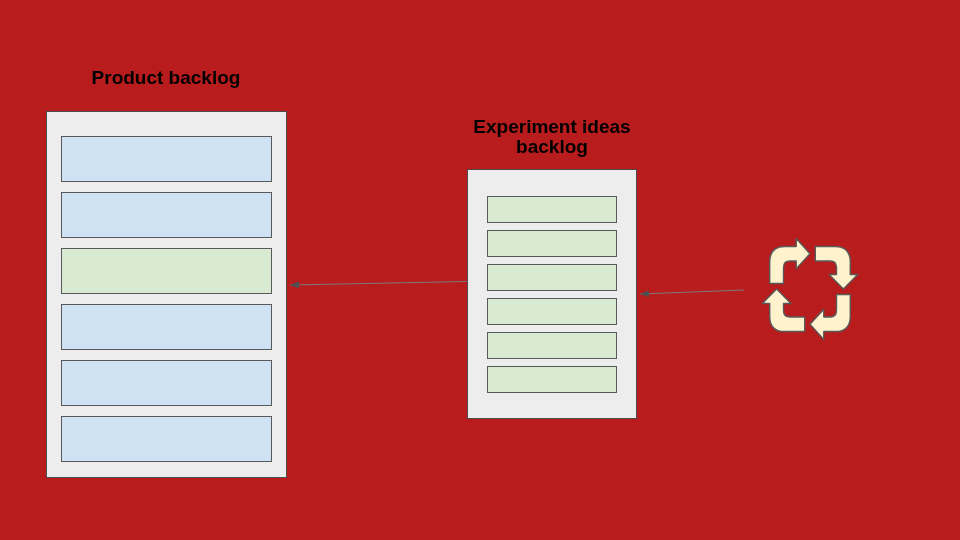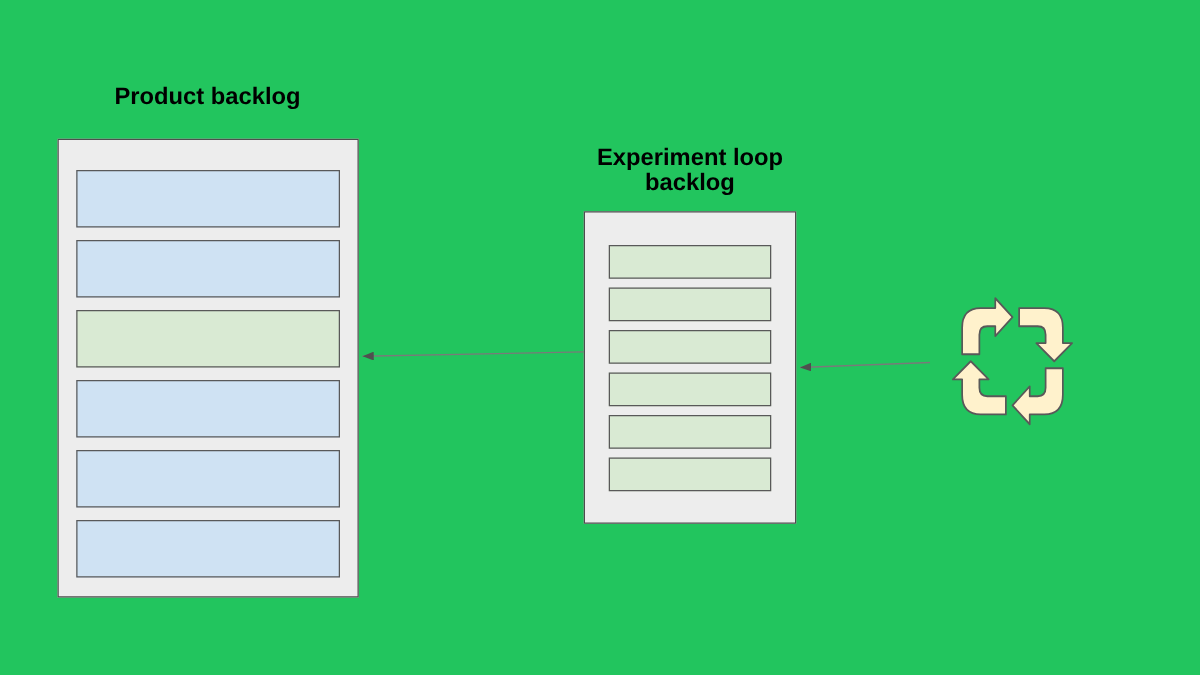--- a/index.html
+++ b/index.html
@@ -1,17 +1,17 @@
 <!DOCTYPE html>
 <html><head>
 <meta charset="utf-8">
 <style>
   html,body{margin:0;padding:0;background:#ffffff;}
   #slide{
-    position:relative;width:960px;height:540px;background:#22c55e;overflow:hidden;
+    position:relative;width:960px;height:540px;background:#b91c1c;overflow:hidden;
     font-family:"Liberation Sans",sans-serif;
   }
   .diagram-title{
     position:absolute;font-weight:700;font-size:19px;line-height:20px;
     color:#000000;text-align:center;white-space:pre-line;
   }
   #product-title{left:66px;top:68px;width:200px;}
   #ideas-title{left:462px;top:117px;width:180px;}
   #loop-title{left:722px;top:133px;width:180px;}
   .backlog-container{
@@ -30,21 +30,21 @@
   #connector-layer{position:absolute;left:0;top:0;width:960px;height:540px;pointer-events:none;}
   #loop-icon{position:absolute;left:757px;top:233px;width:106px;height:112px;}
 </style>
 </head>
 <body>
 
 <div id="slide">
 
   <div class="diagram-title" id="product-title">Product backlog</div>
 
-  <div class="diagram-title" id="ideas-title">Experiment loop backlog</div>
+  <div class="diagram-title" id="ideas-title">Experiment ideas backlog</div>
 
 
   <div class="backlog-container" id="product-container">
     <div class="backlog-bar" data-kind="blue"></div>
     <div class="backlog-bar" data-kind="blue"></div>
     <div class="backlog-bar" data-kind="green"></div>
     <div class="backlog-bar" data-kind="blue"></div>
     <div class="backlog-bar" data-kind="blue"></div>
     <div class="backlog-bar" data-kind="blue"></div>
   </div>

